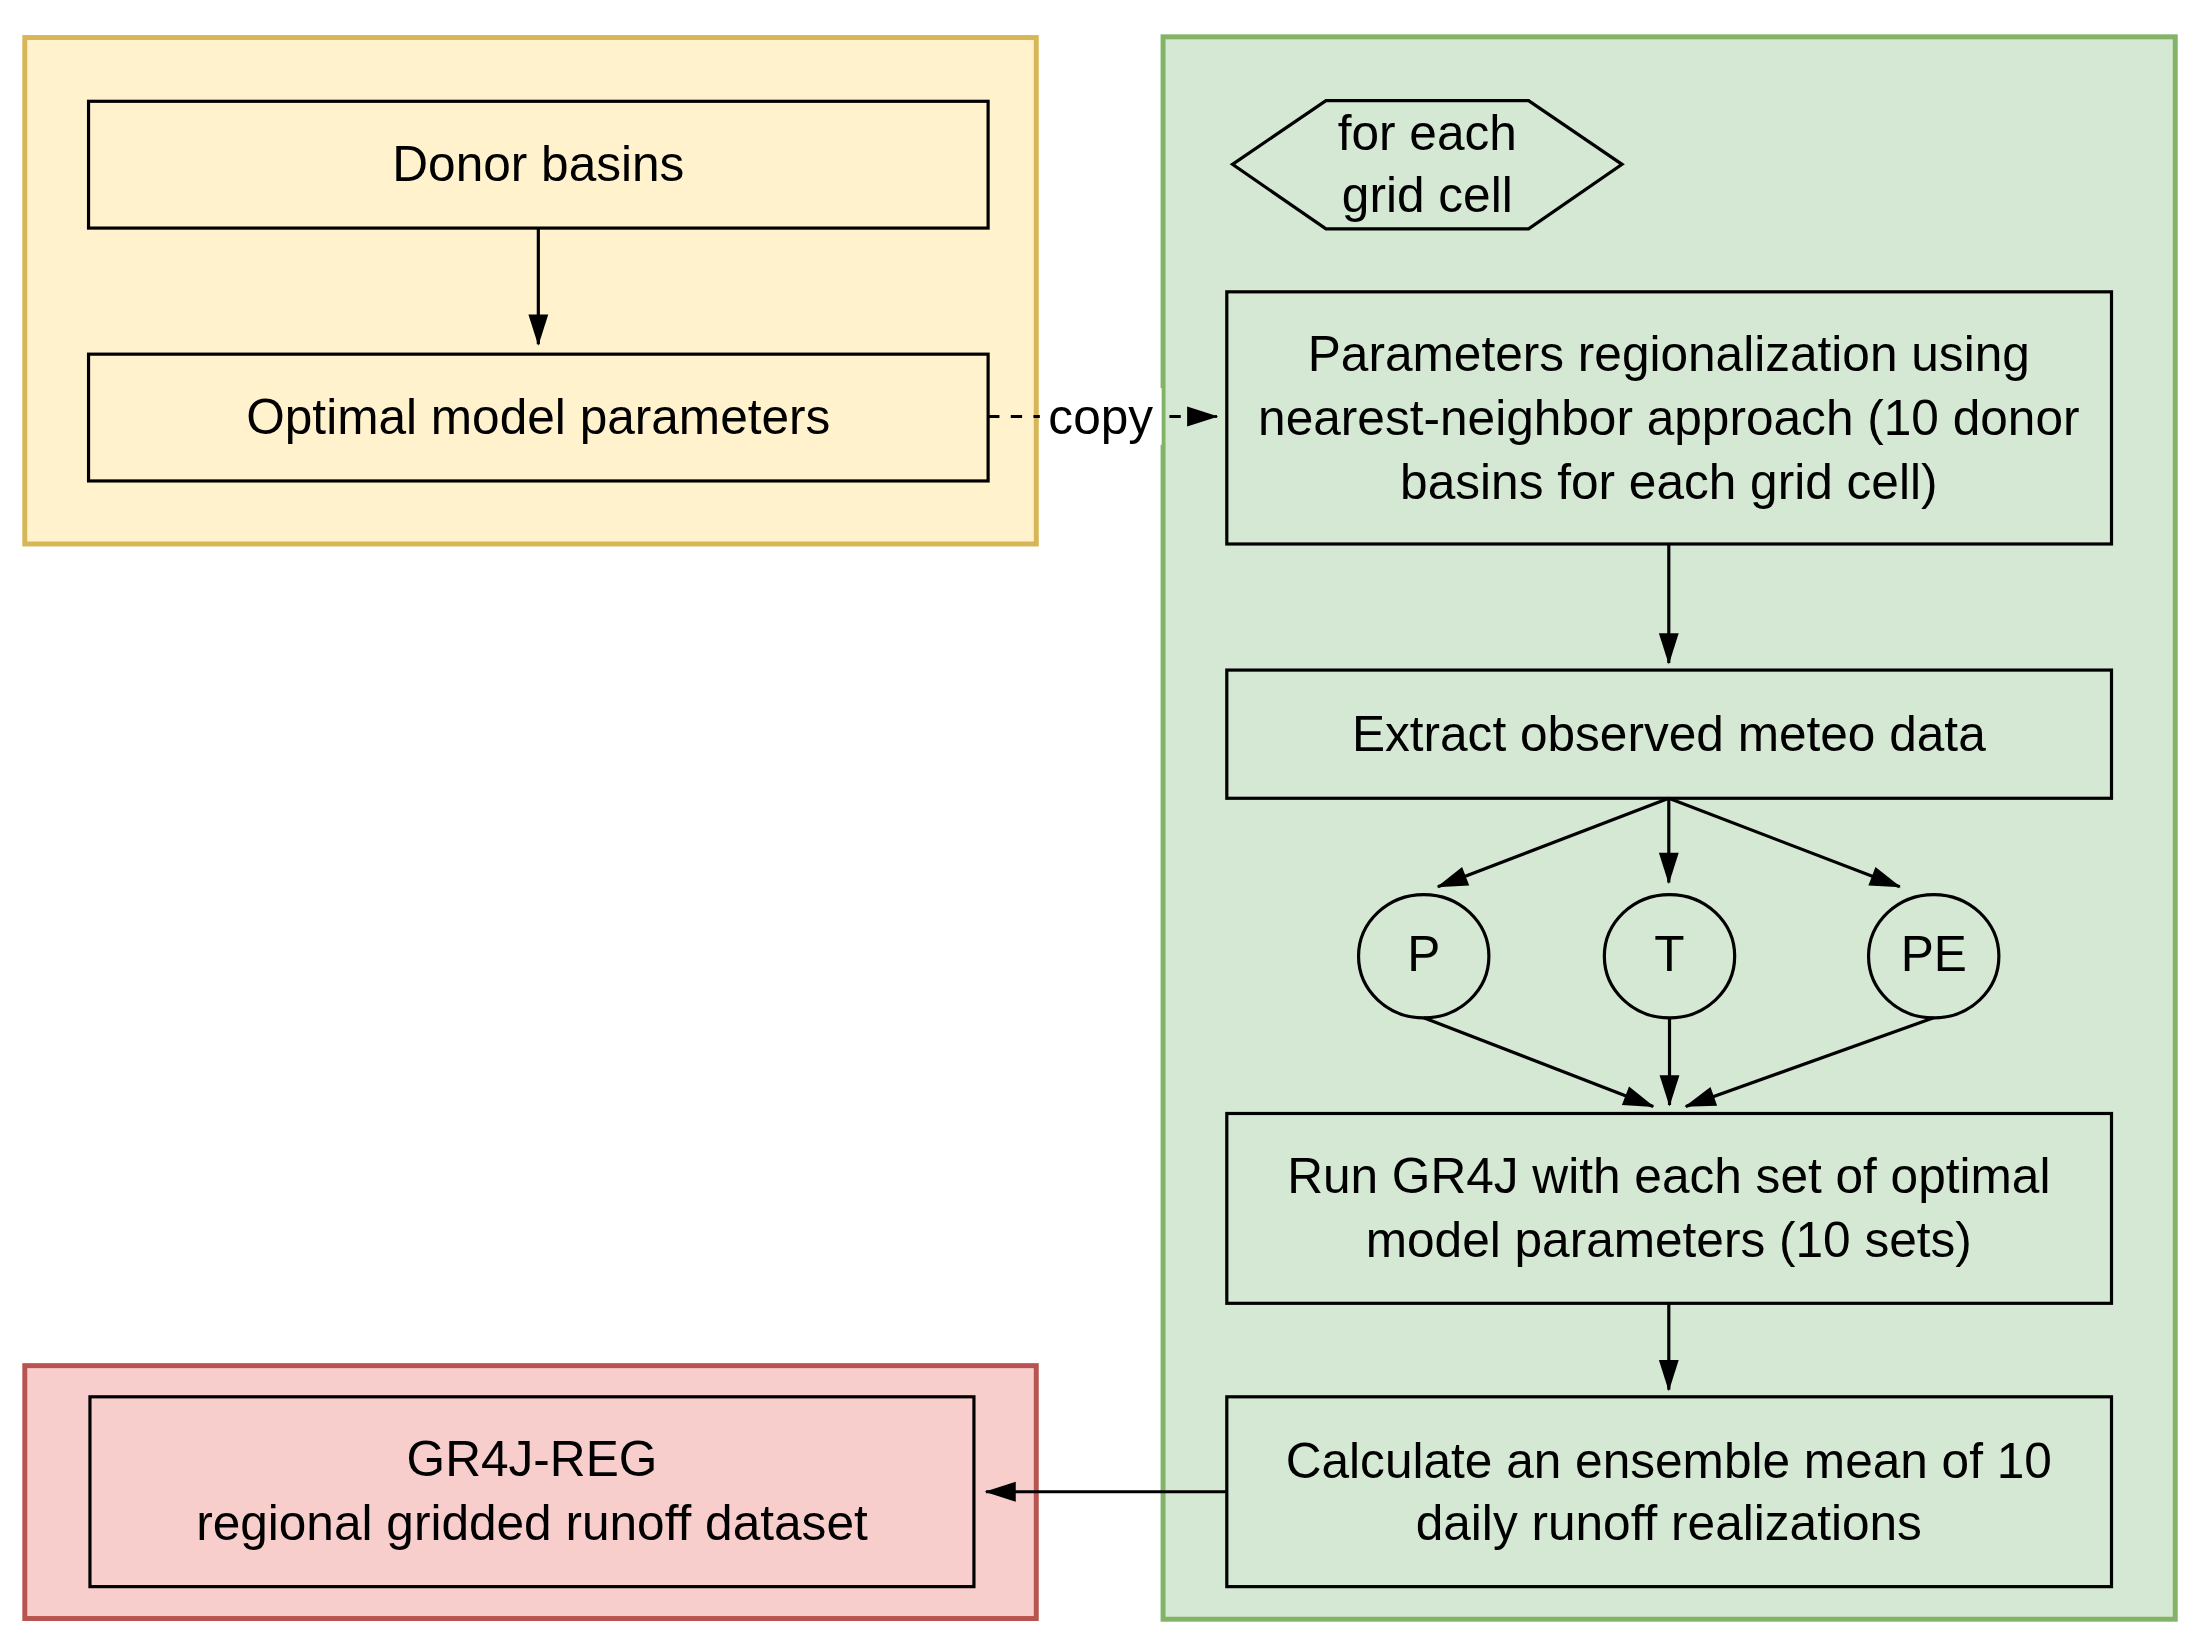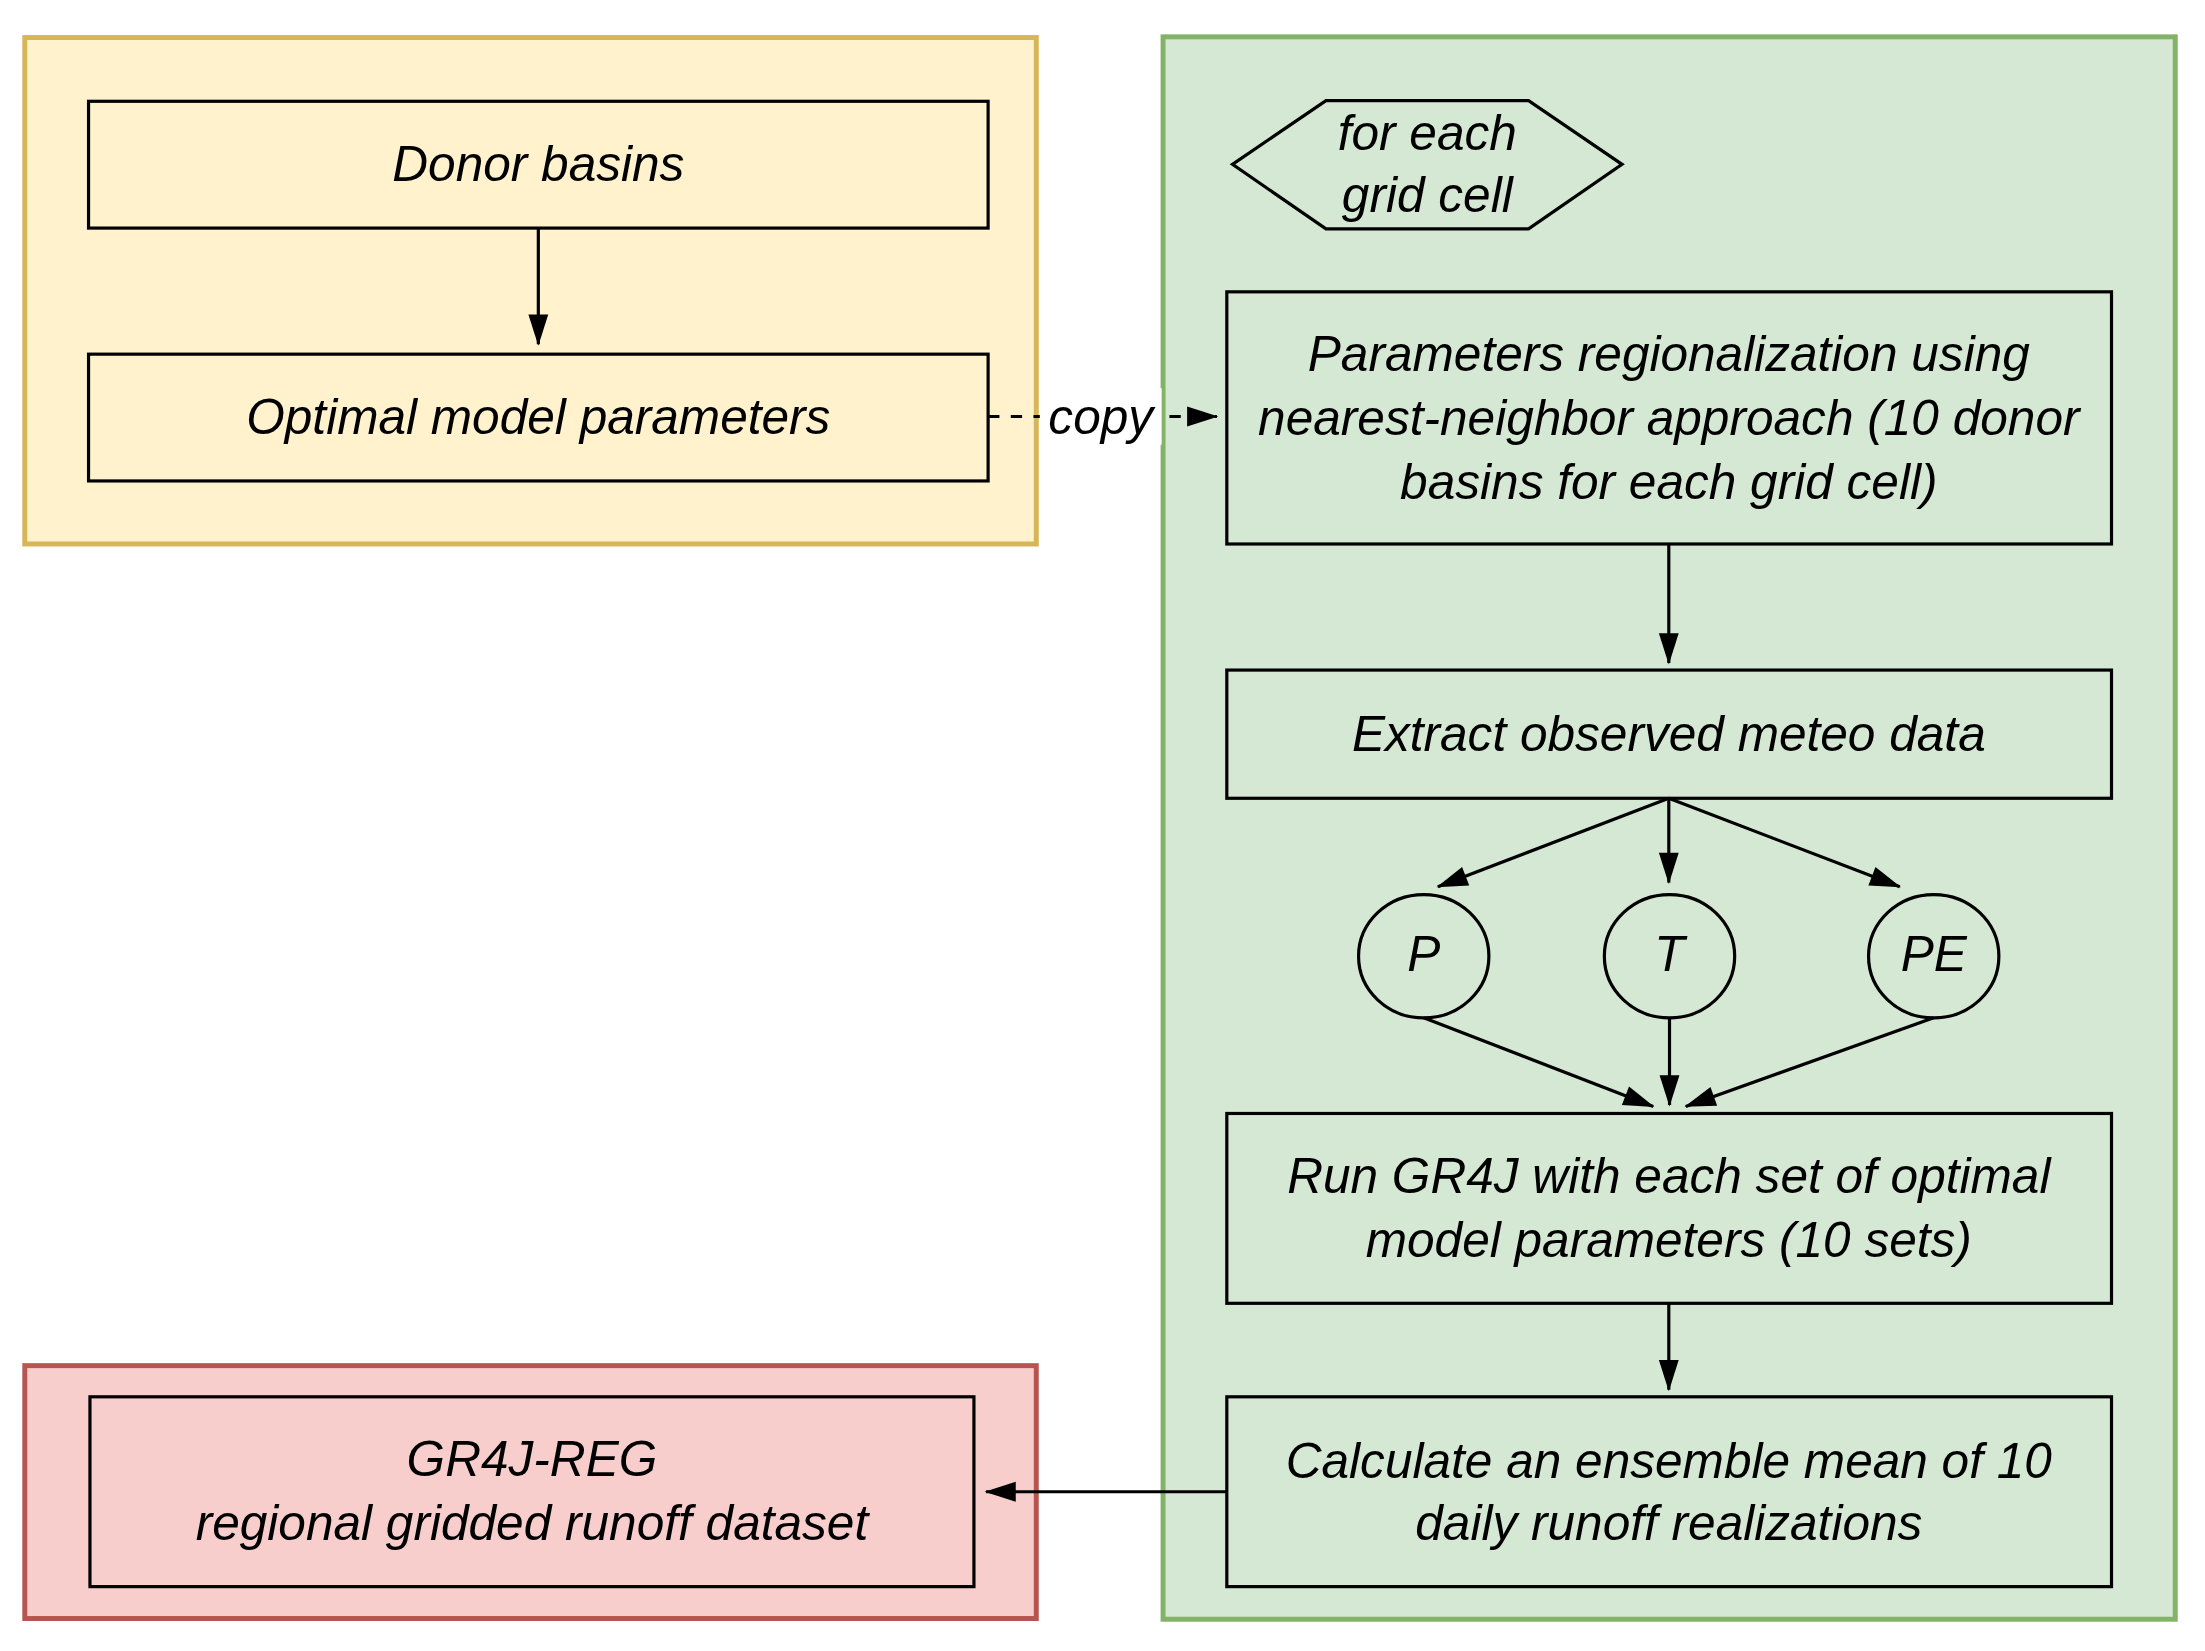--- a/index.html
+++ b/index.html
@@ -1,16 +1,16 @@
 <!DOCTYPE html>
 <html style="--yellow_fill: #fff2cc; --yellow_stroke: #d6b656; --green_fill: #d5e8d4; --green_stroke: #82b366; --red_fill: #f8cecc; --red_stroke: #b85450; --node_stroke: #000000; --text: #000000;font-size:11.3px"><head>
 <meta charset="utf-8">
 <style>
   html,body{margin:0;padding:0;background:#ffffff;}
-  .stage{width:100vw;max-width:100%;font-style:italic;}
+  .stage{width:100vw;max-width:100%;}
   svg{display:block;width:100%;height:auto;background:#ffffff;
       font-family:"Liberation Sans","DejaVu Sans",sans-serif;}
   .group{stroke-width:7;}
   .group-yellow{fill:var(--yellow_fill);stroke:var(--yellow_stroke);}
   .group-green{fill:var(--green_fill);stroke:var(--green_stroke);}
   .group-red{fill:var(--red_fill);stroke:var(--red_stroke);}
   .node{stroke:#000000;stroke-width:4.5;}
   .node-yellow{fill:var(--yellow_fill);}
   .node-green{fill:var(--green_fill);}
   .node-red{fill:var(--red_fill);}

